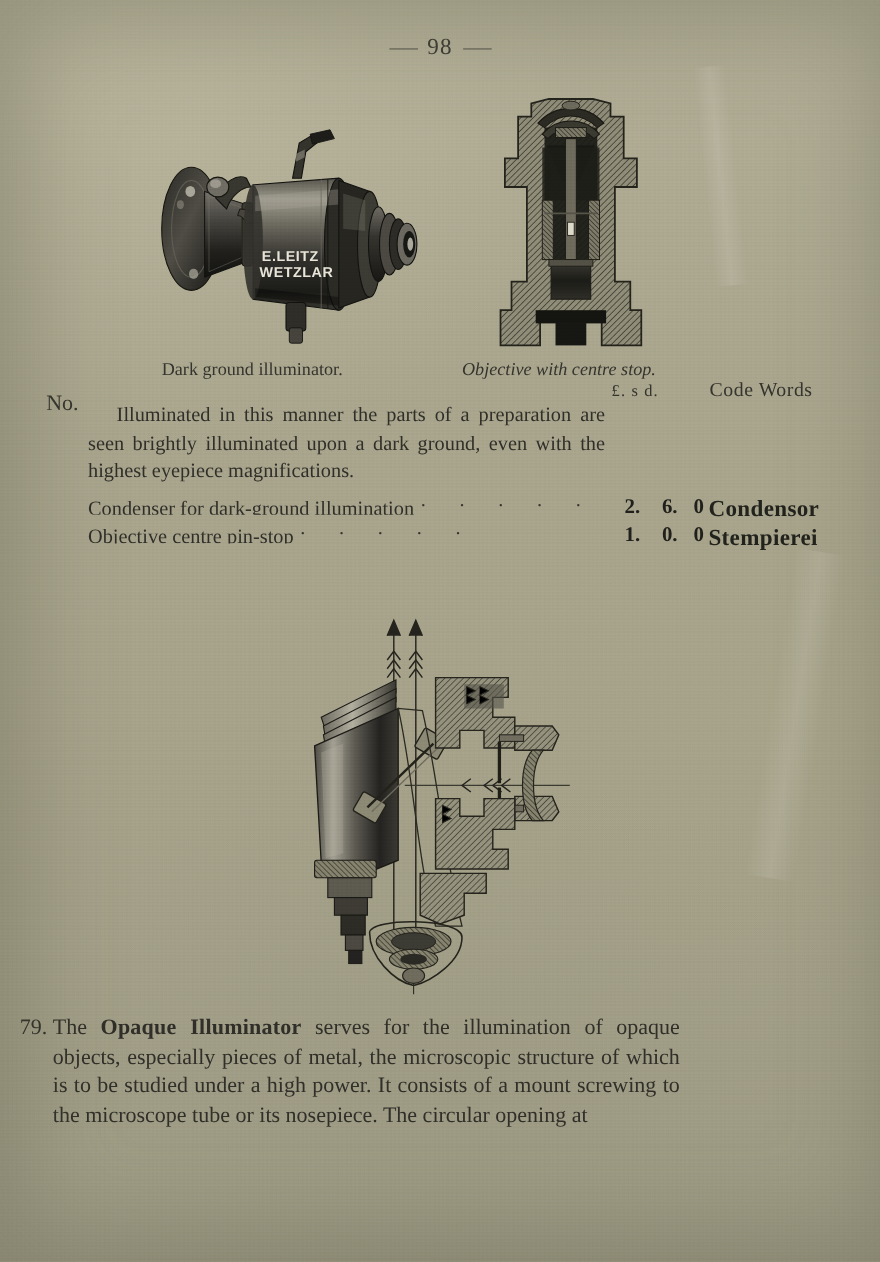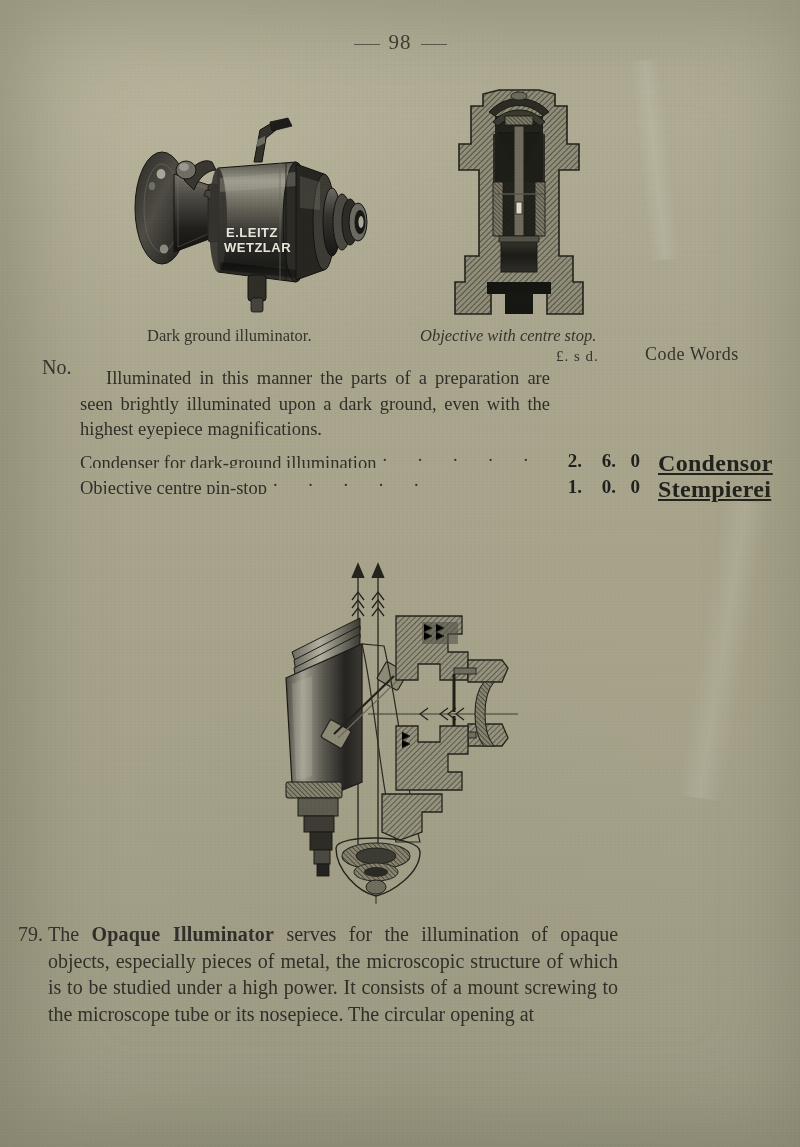--- a/index.html
+++ b/index.html
@@ -62,21 +62,21 @@
     width: 26px;
     height: 1px;
     background: #4a4940;
     vertical-align: middle;
     margin: 0 9px;
     opacity: 0.85;
   }
 
   .fig-photo {
     position: absolute;
-    left: 120px;
+    left: 132px;
     top: 112px;
     width: 258px;
     height: 206px;
   }
   .fig-section {
     position: absolute;
     left: 443px;
     top: 86px;
     width: 152px;
     height: 232px;
@@ -161,27 +161,26 @@
     font-weight: bold;
     font-size: 19px;
     color: #1f1f1b;
   }
   .m-l { width: 26px; left: 556px; text-align: right; }
   .m-s { width: 30px; left: 586px; text-align: right; }
   .m-d { width: 18px; left: 622px; text-align: right; }
 
   .code-word {
     position: absolute;
-    left: 658px;
+    left: 644px;
     font-weight: bold;
-    font-size: 24px;
+    font-size: 21px;
     letter-spacing: 0.3px;
     color: #22221d;
     white-space: nowrap;
-    text-decoration: underline;
   }
 
   .row1 { top: 450px; }
   .row2 { top: 476px; }
 
   .bottom-block {
     position: absolute;
     left: 18px;
     top: 921px;
     width: 600px;

